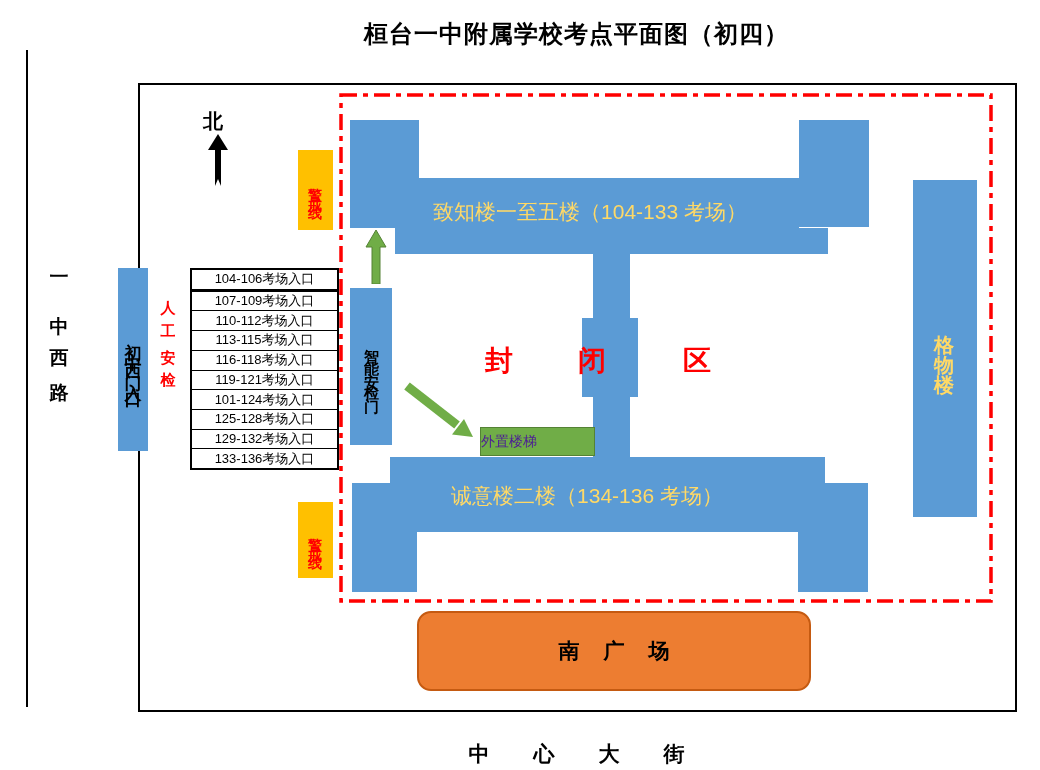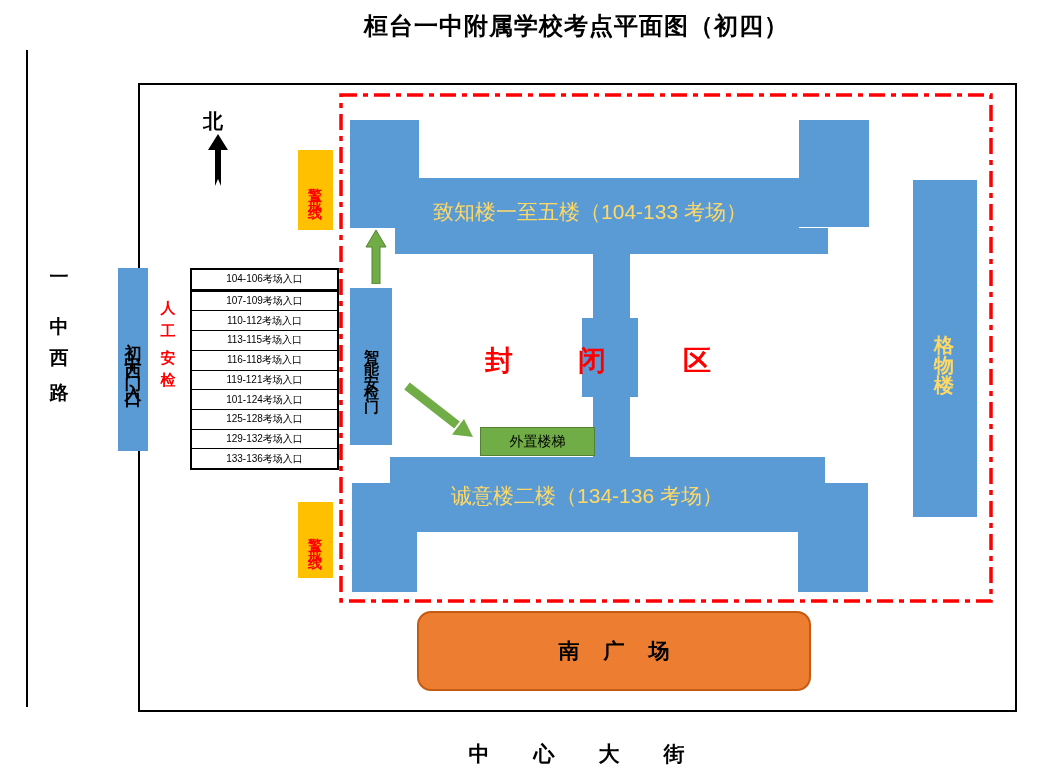--- a/index.html
+++ b/index.html
@@ -1,51 +1,51 @@
 <!DOCTYPE html>
 <html><head>
 <meta charset="utf-8">
 <style>
   html,body{margin:0;padding:0;background:#fff;}
   #canvas{position:relative;width:1040px;height:770px;background:#fff;overflow:hidden;
           font-family:"Liberation Sans","DejaVu Sans",sans-serif;}
   .abs{position:absolute;}
-  .title{left:138px;top:10px;width:877px;text-align:center;
+  .title{left:138px;top:18px;width:877px;text-align:center;
          font-family:"Liberation Serif","DejaVu Serif",serif;
          font-weight:bold;font-size:24px;color:#000;letter-spacing:1px;}
   .map-frame{left:138px;top:83px;width:875px;height:625px;border:2px solid #000;background:#fff;}
   .road-line{left:26px;top:50px;width:2px;height:657px;background:#000;}
   .vtext{writing-mode:vertical-rl;text-orientation:upright;}
   .west-road{left:46px;top:266px;font-size:19px;font-weight:bold;color:#000;letter-spacing:34px;
              font-family:"Liberation Serif","DejaVu Serif",serif;}
   .blue{background:#5B9BD5;}
   .gate-box{left:118px;top:268px;width:30px;height:183px;display:flex;align-items:center;justify-content:center;z-index:5;}
   .gate-box span{font-size:17px;font-weight:bold;color:#000;letter-spacing:10px;}
   .manual-check{left:158px;top:288px;font-size:15px;font-weight:bold;color:#FF0000;letter-spacing:24px;}
   .etable{left:190px;top:268px;width:145px;height:198px;border:2px solid #000;background:#fff;
           display:flex;flex-direction:column;z-index:4;}
   .erow{flex:1;border-bottom:1.5px solid #000;display:flex;align-items:center;justify-content:center;
-        font-size:10px;color:#000;white-space:nowrap;}
+        font-size:13px;color:#000;white-space:nowrap;}
   .erow.first{border-bottom:3px solid #000;}
   .erow:last-child{border-bottom:none;}
   .north-label{left:203px;top:108px;font-size:20px;font-weight:bold;color:#000;}
   .cordon{width:35px;background:#FFC000;display:flex;align-items:center;justify-content:center;}
   .cordon span{font-size:14px;font-weight:bold;color:#FF0000;letter-spacing:9px;}
   .cordon-top{left:298px;top:150px;height:80px;}
   .cordon-bottom{left:298px;top:502px;height:76px;}
   .security-gate{left:350px;top:288px;width:42px;height:157px;display:flex;align-items:center;justify-content:center;z-index:3;}
   .security-gate span{font-size:15px;font-weight:bold;color:#000;letter-spacing:12px;}
   .bldg-label{color:#FFD966;font-weight:normal;font-size:21px;text-align:center;z-index:6;white-space:nowrap;}
   .zhizhi-label{left:395px;top:197px;width:390px;height:30px;line-height:30px;}
   .chengyi-label{left:352px;top:481px;width:470px;height:30px;line-height:30px;}
   .gewu{left:913px;top:180px;width:64px;height:337px;display:flex;align-items:center;justify-content:center;}
   .gewu span{font-size:20px;font-weight:bold;color:#FFD966;letter-spacing:20px;}
   .closed-char{font-size:28px;font-weight:bold;color:#FF0000;z-index:7;}
   .stairs{left:480px;top:427px;width:113px;height:27px;background:#70AD47;border:1.5px solid #548235;
-          display:flex;align-items:center;justify-content:center;font-size:14px;color:#000000;z-index:6;white-space:nowrap;}
+          display:flex;align-items:center;font-size:14px;color:#4c1d95;z-index:6;white-space:nowrap;}
   .plaza{left:417px;top:611px;width:390px;height:76px;background:#ED7D31;border:2px solid #C55A11;border-radius:14px;
          display:flex;align-items:center;justify-content:center;}
   .plaza span{font-size:21px;font-weight:bold;color:#000;letter-spacing:24px;padding-left:24px;
               font-family:"Liberation Serif","DejaVu Serif",serif;}
   .south-street{left:138px;top:740px;width:877px;text-align:center;font-size:21px;font-weight:bold;color:#000;
                 letter-spacing:44px;padding-left:44px;box-sizing:border-box;
                 font-family:"Liberation Serif","DejaVu Serif",serif;}
   svg{display:block;}
 </style>
 </head>

